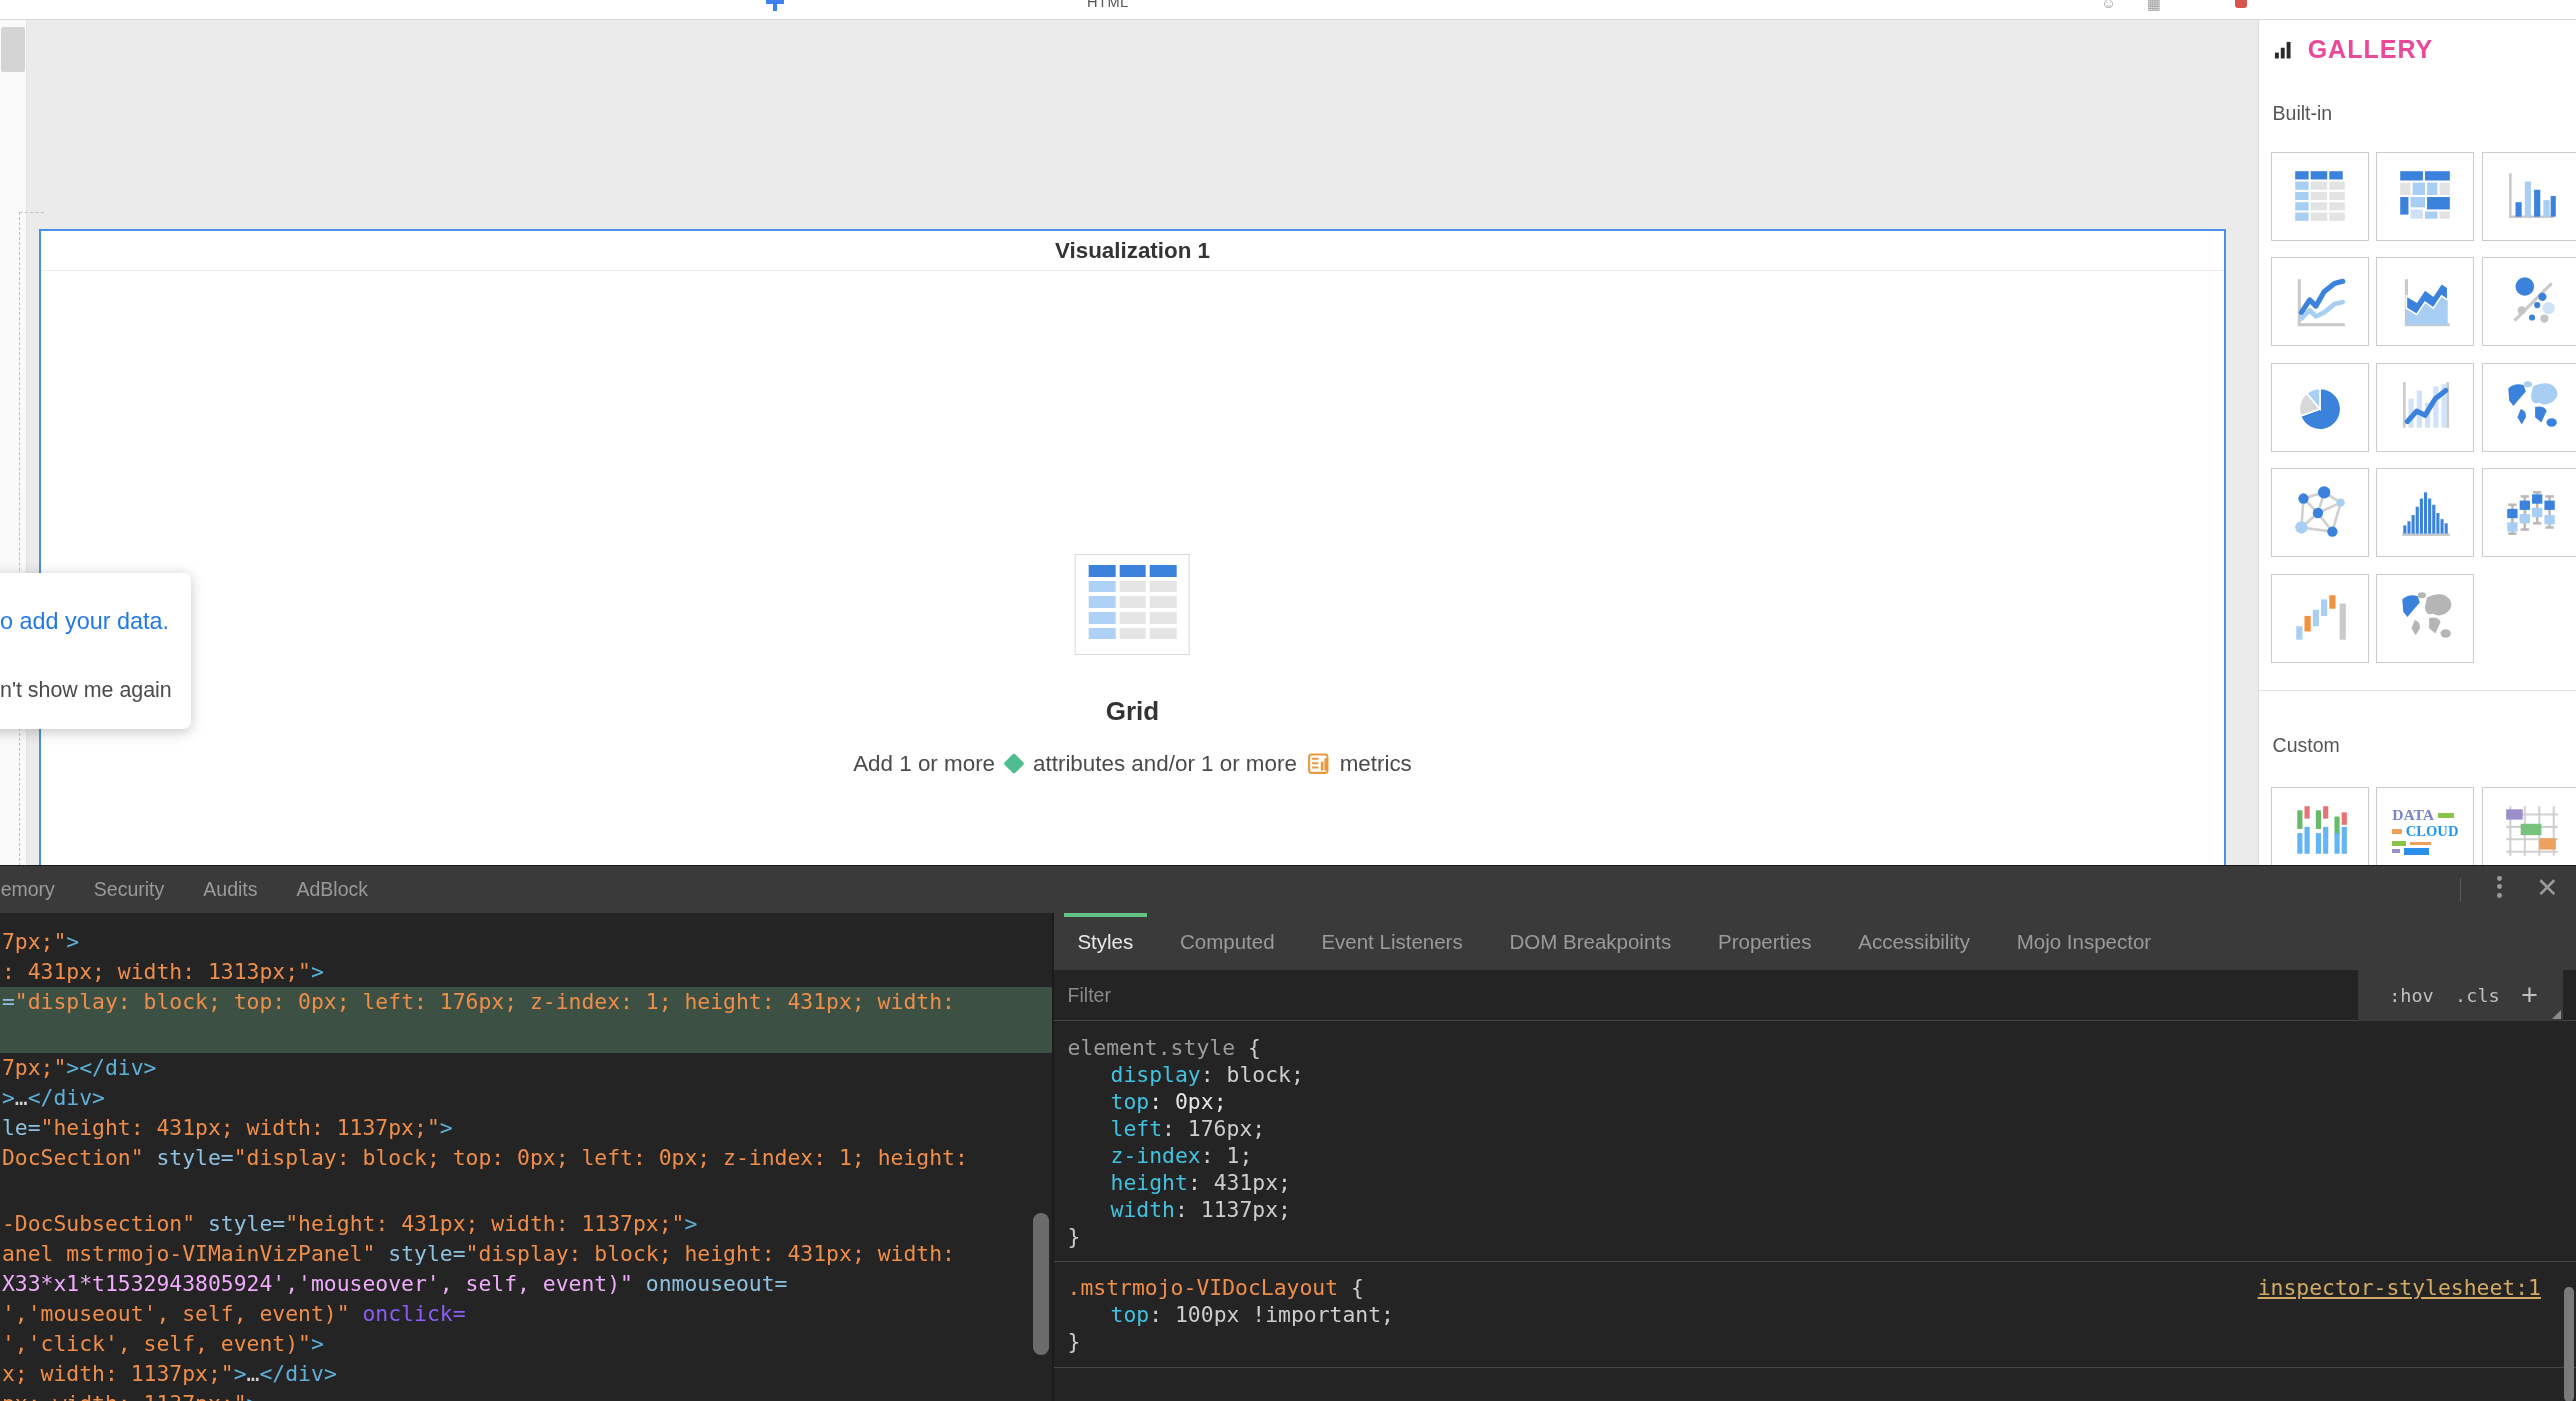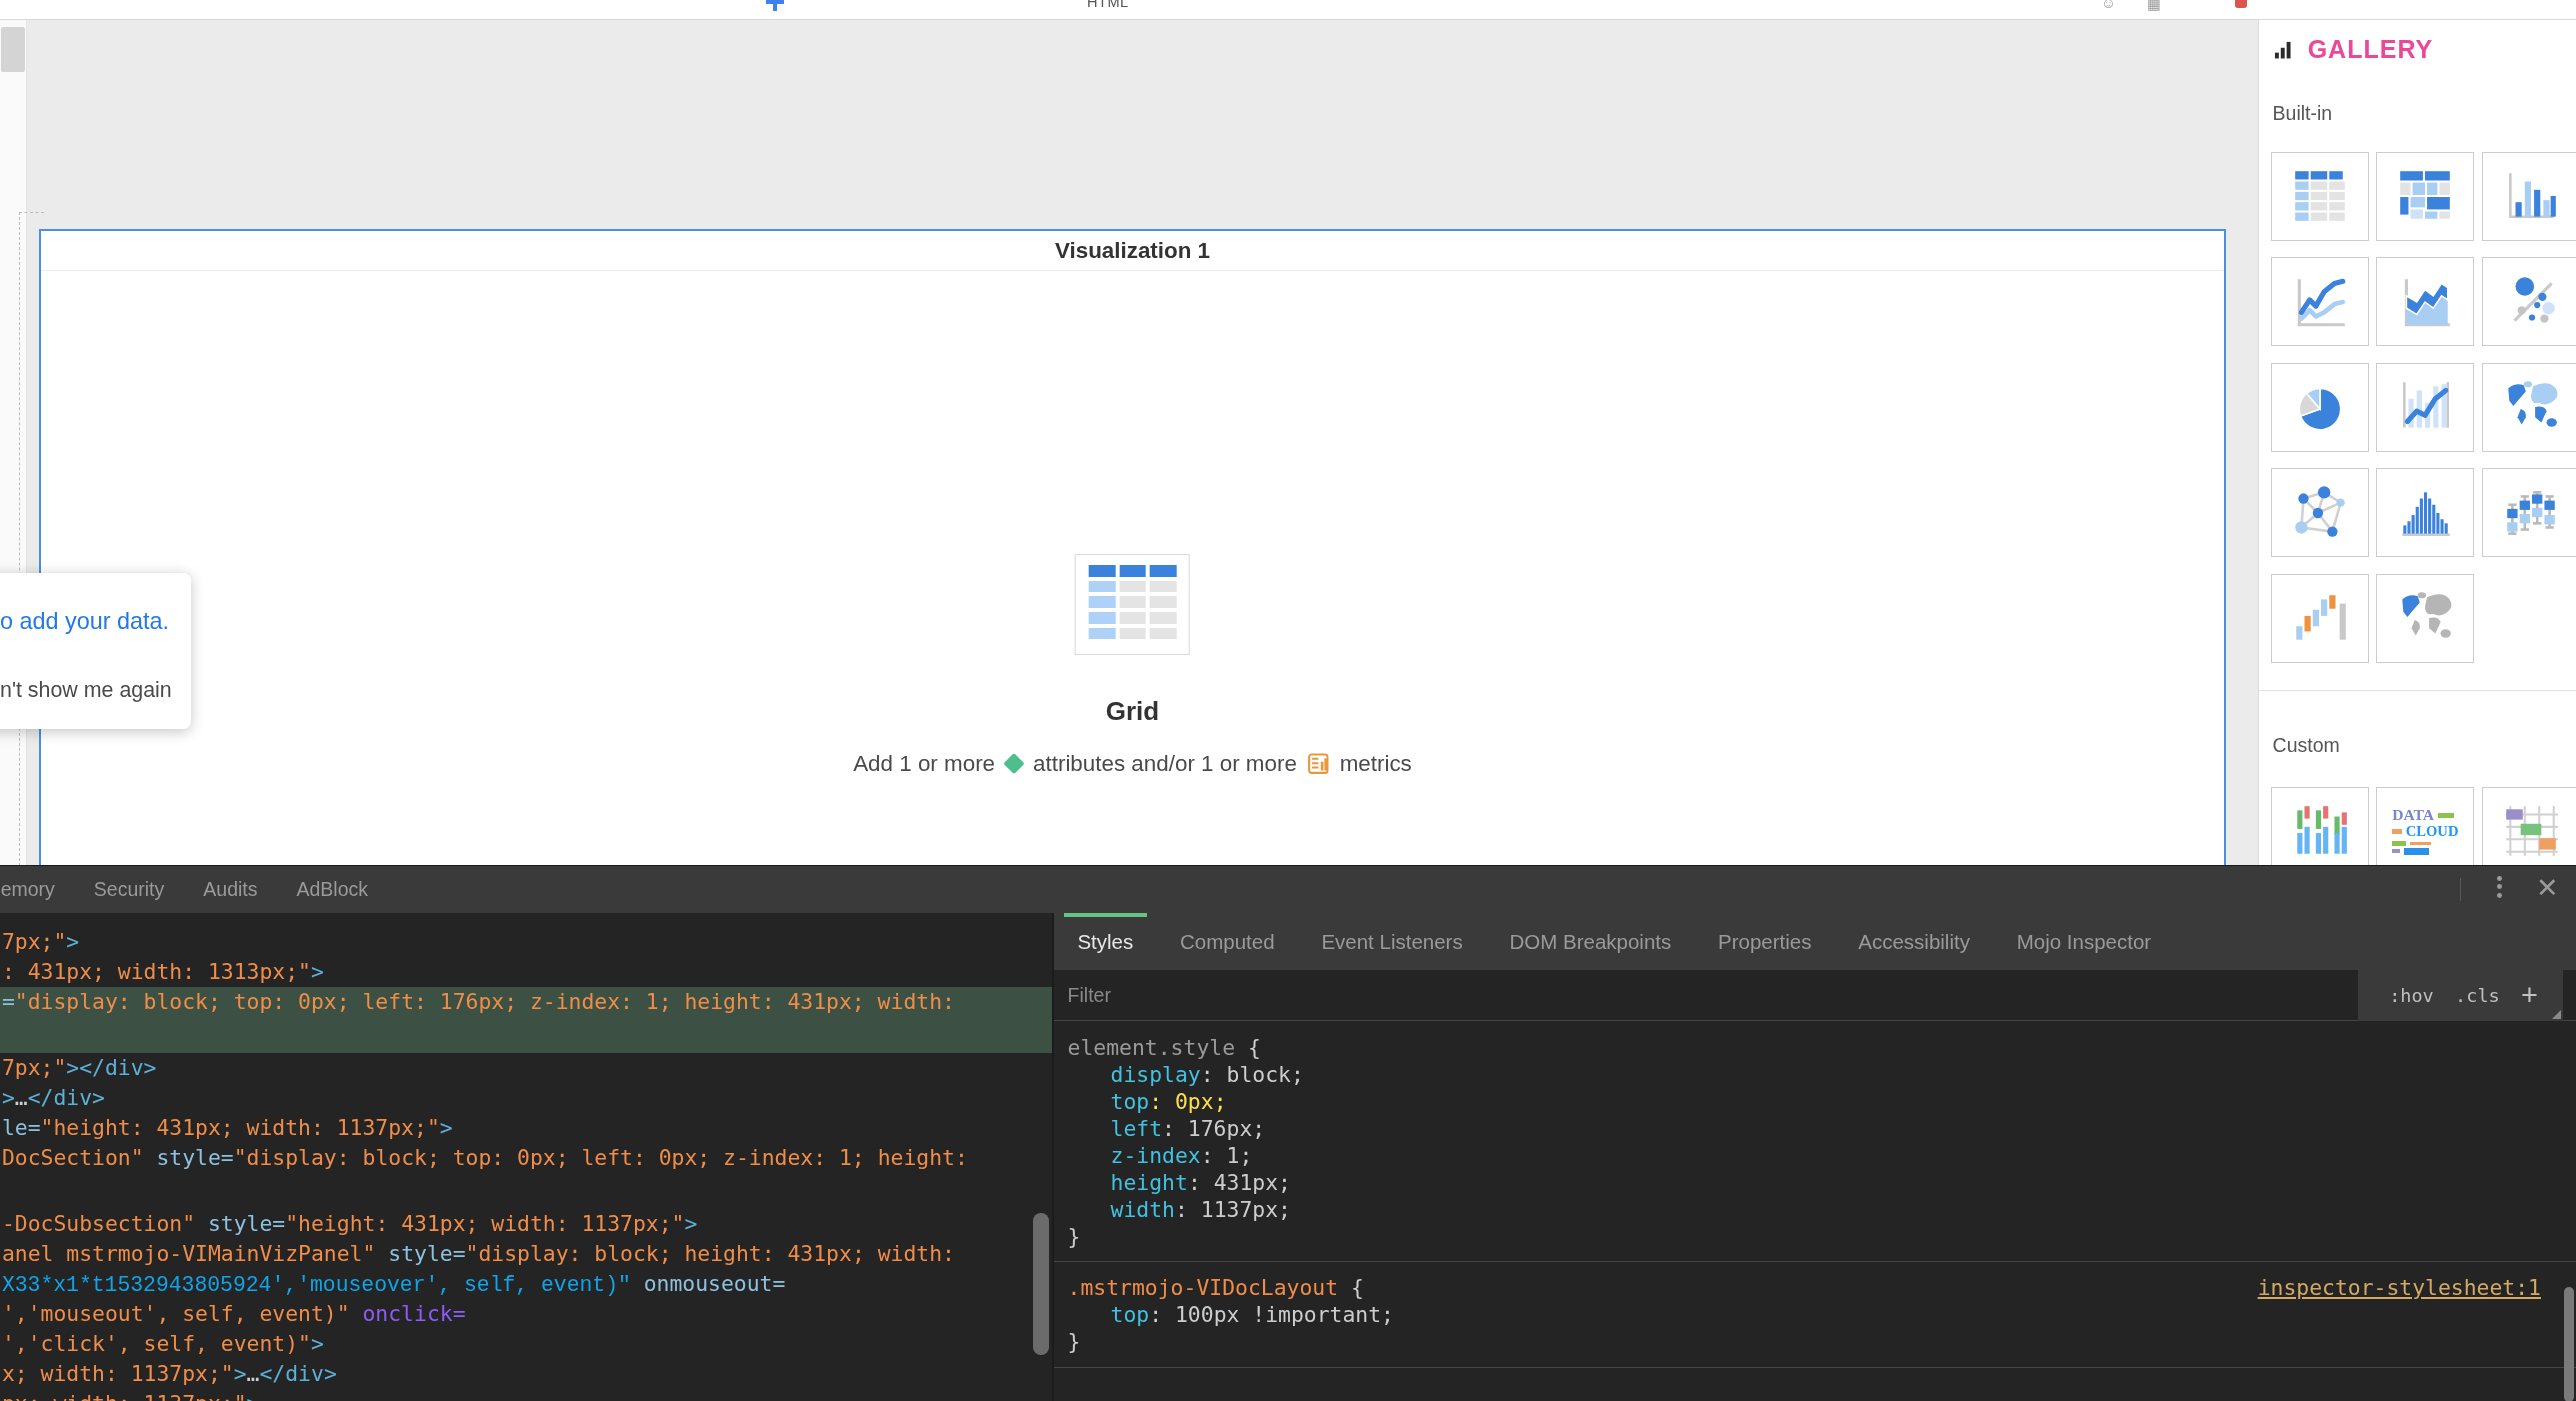--- a/index.html
+++ b/index.html
@@ -434,21 +434,21 @@
   <div id="elements-pane">
       <div class="cline"><span style="color: rgb(239, 141, 73);">7px;"</span><span style="color: rgb(93, 176, 215);">&gt;</span></div>
       <div class="cline"><span style="color: rgb(239, 141, 73);">: 431px; width: 1313px;"</span><span style="color: rgb(93, 176, 215);">&gt;</span></div>
       <div class="cline h2 hl" style="background: rgb(60, 81, 68);"><span style="color: rgb(142, 193, 224);">=</span><span style="color: rgb(239, 141, 73);">"display: block; top: 0px; left: 176px; z-index: 1; height: 431px; width:</span></div>
       <div class="cline"><span style="color: rgb(239, 141, 73);">7px;"</span><span style="color: rgb(93, 176, 215);">&gt;&lt;/div&gt;</span></div>
       <div class="cline"><span style="color: rgb(93, 176, 215);">&gt;</span><span style="color: rgb(207, 207, 207);">…</span><span style="color: rgb(93, 176, 215);">&lt;/div&gt;</span></div>
       <div class="cline"><span style="color: rgb(142, 193, 224);">le=</span><span style="color: rgb(239, 141, 73);">"height: 431px; width: 1137px;"</span><span style="color: rgb(93, 176, 215);">&gt;</span></div>
       <div class="cline h2"><span style="color: rgb(239, 141, 73);">DocSection" </span><span style="color: rgb(142, 193, 224);">style=</span><span style="color: rgb(239, 141, 73);">"display: block; top: 0px; left: 0px; z-index: 1; height:</span></div>
       <div class="cline"><span style="color: rgb(239, 141, 73);">-DocSubsection" </span><span style="color: rgb(142, 193, 224);">style=</span><span style="color: rgb(239, 141, 73);">"height: 431px; width: 1137px;"</span><span style="color: rgb(93, 176, 215);">&gt;</span></div>
       <div class="cline"><span style="color: rgb(239, 141, 73);">anel mstrmojo-VIMainVizPanel" </span><span style="color: rgb(142, 193, 224);">style=</span><span style="color: rgb(239, 141, 73);">"display: block; height: 431px; width:</span></div>
-      <div class="cline"><span style="color: #0ea5e9; font-family: Liberation Mono, monospace;">X33*x1*t1532943805924','mouseover', self, event)" </span><span style="color: rgb(142, 193, 224);">onmouseout=</span></div>
+      <div class="cline"><span style="color: #f0abfc;">X33*x1*t1532943805924','mouseover', self, event)" </span><span style="color: rgb(142, 193, 224);">onmouseout=</span></div>
       <div class="cline"><span style="color: rgb(239, 141, 73);">','mouseout', self, event)" </span><span style="color: #8b5cf6;">onclick=</span></div>
       <div class="cline"><span style="color: rgb(239, 141, 73);">','click', self, event)"</span><span style="color: rgb(93, 176, 215);">&gt;</span></div>
       <div class="cline"><span style="color: rgb(239, 141, 73);">x; width: 1137px;"</span><span style="color: rgb(93, 176, 215);">&gt;</span><span style="color: rgb(207, 207, 207);">…</span><span style="color: rgb(93, 176, 215);">&lt;/div&gt;</span></div>
       <div class="cline"><span style="color: rgb(239, 141, 73);">px; width: 1137px;"</span><span style="color: rgb(93, 176, 215);">&gt;</span></div>
     </div>
   <div id="elements-scroll-thumb"></div>
   <div id="pane-divider"></div>
 
   <div id="sidebar">
     <div id="filter-row">
@@ -466,21 +466,21 @@
         <span class="sb-tab">Event Listeners</span>
         <span class="sb-tab">DOM Breakpoints</span>
         <span class="sb-tab">Properties</span>
         <span class="sb-tab">Accessibility</span>
         <span class="sb-tab">Mojo Inspector</span>
       </div>
     <div id="styles-content">
         <div class="rule-line rule-head"><span><span style="color: rgb(154, 154, 154);">element.style</span><span style="color: rgb(205, 205, 205);"> {</span></span></div>
         <div class="rule-props">
           <div class="rule-line"><span style="color: rgb(65, 194, 224);">display</span><span style="color: rgb(205, 205, 205);">: block;</span></div>
-          <div class="rule-line"><span style="color: rgb(65, 194, 224);">top</span><span style="color: #fde047;">: 0px;</span></div>
+          <div class="rule-line"><span style="color: rgb(65, 194, 224);">top</span><span style="color: #e5e5e5;">: 0px;</span></div>
           <div class="rule-line"><span style="color: rgb(65, 194, 224);">left</span><span style="color: rgb(205, 205, 205);">: 176px;</span></div>
           <div class="rule-line"><span style="color: rgb(65, 194, 224);">z-index</span><span style="color: rgb(205, 205, 205);">: 1;</span></div>
           <div class="rule-line"><span style="color: rgb(65, 194, 224);">height</span><span style="color: rgb(205, 205, 205);">: 431px;</span></div>
           <div class="rule-line"><span style="color: rgb(65, 194, 224);">width</span><span style="color: rgb(205, 205, 205);">: 1137px;</span></div>
         </div>
         <div class="rule-line" style="color: rgb(205, 205, 205);">}</div>
         <div class="rule-divider"></div>
         <div class="rule-line rule-head"><span><span style="color: rgb(239, 141, 73);">.mstrmojo-VIDocLayout</span><span style="color: rgb(205, 205, 205);"> {</span></span><span class="src-link" style="color: rgb(210, 170, 100);">inspector-stylesheet:1</span></div>
         <div class="rule-props">
           <div class="rule-line"><span style="color: rgb(65, 194, 224);">top</span><span style="color: rgb(205, 205, 205);">: 100px !important;</span></div>

